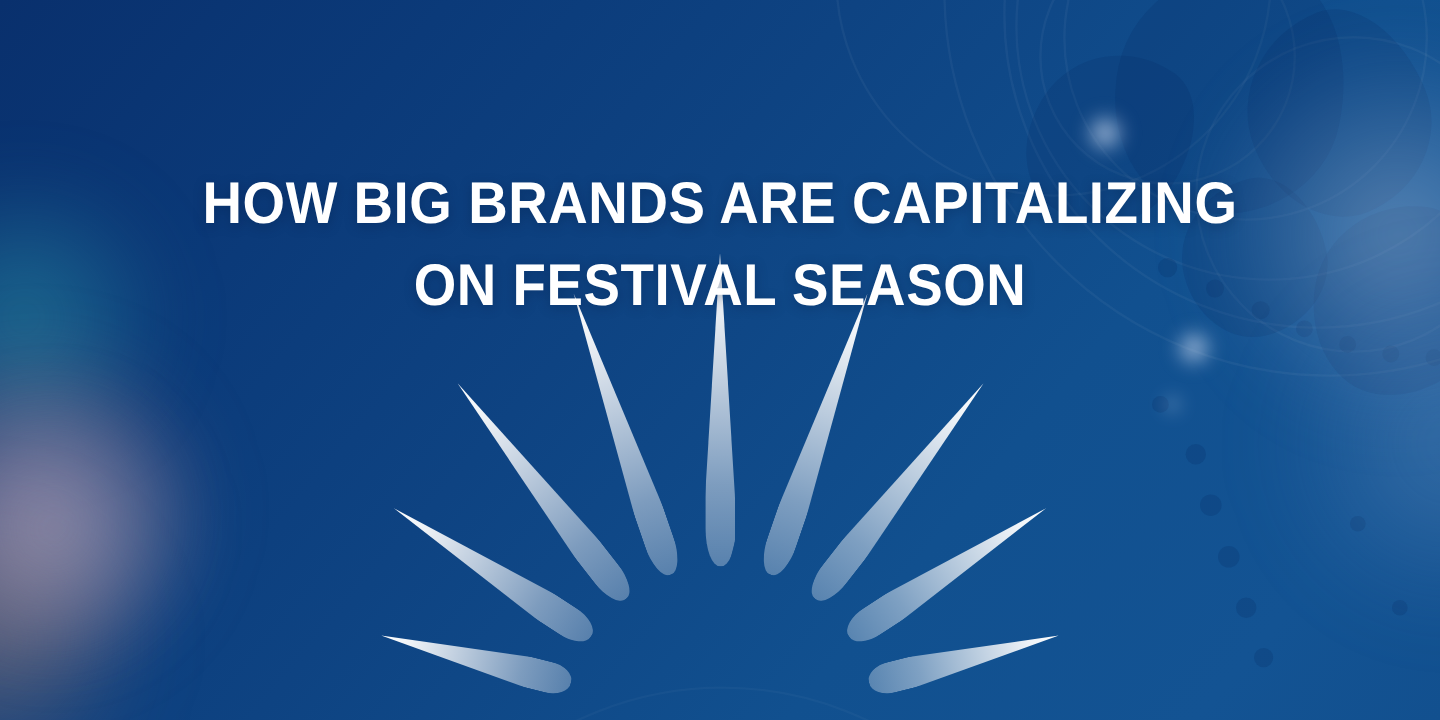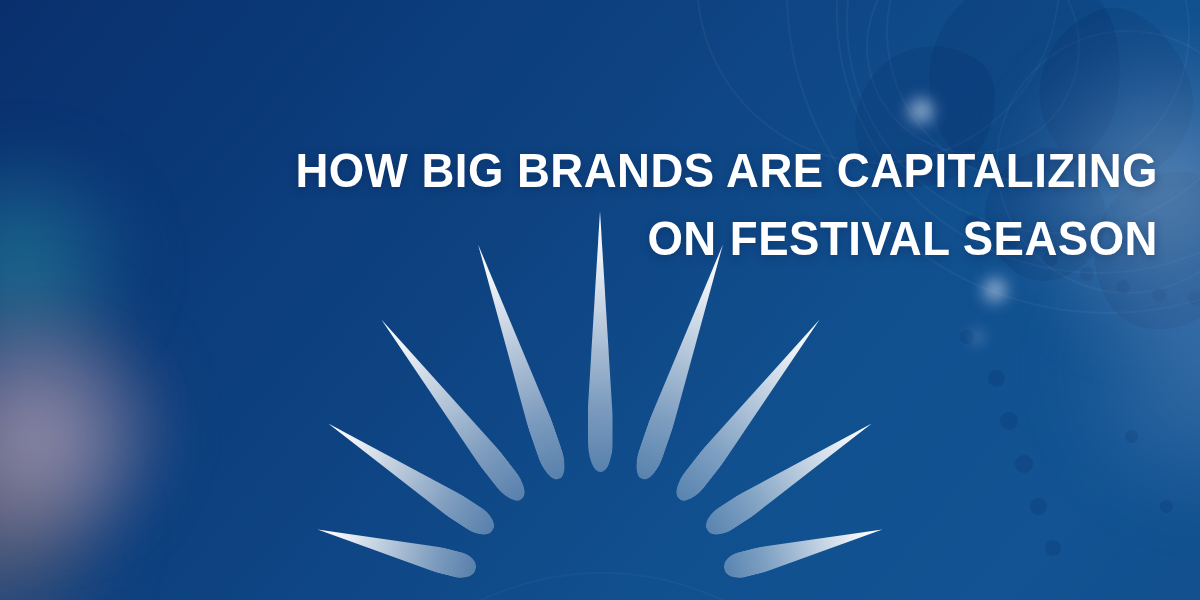--- a/index.html
+++ b/index.html
@@ -122,21 +122,21 @@
     background: rgba(4, 40, 96, 0.20);
     pointer-events: none;
   }
 
   
   .title-block {
     position: absolute;
     left: 0;
     right: 0;
     top: 136px;
-    text-align: right;
+    text-align: center;
     z-index: 6;
   }
   .title-line {
     display: block;
     color: #ffffff;
     font-family: "Liberation Sans", sans-serif;
     font-weight: bold;
     font-size: 49px;
     line-height: 68px;
     letter-spacing: 0.5px;

